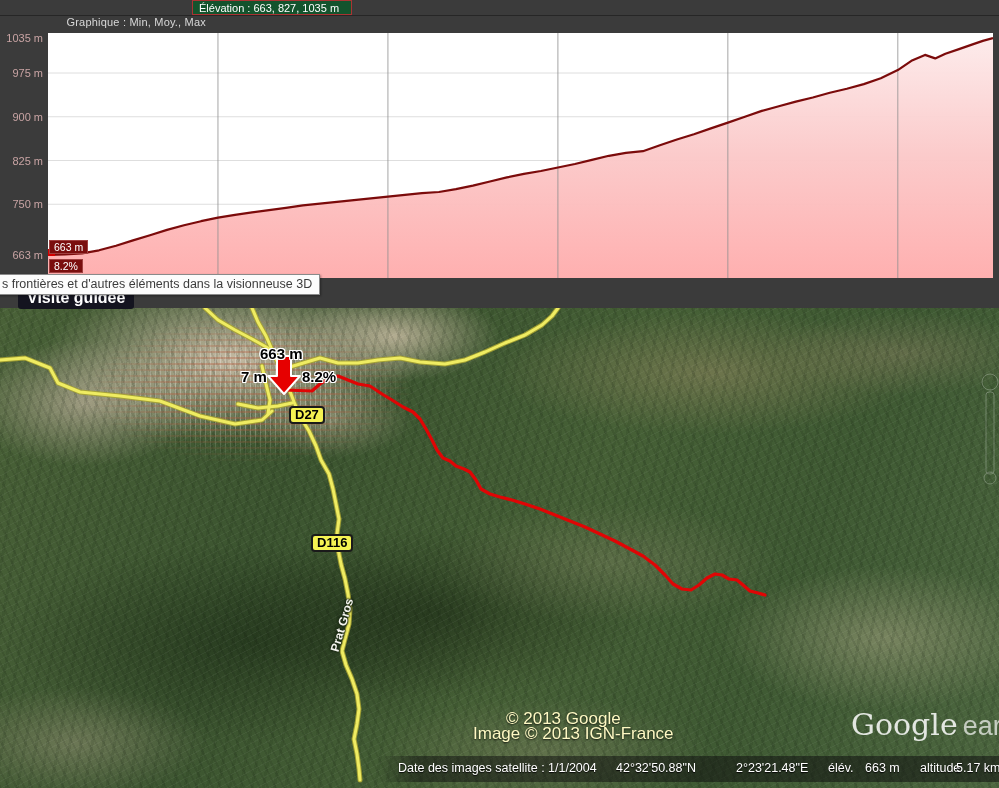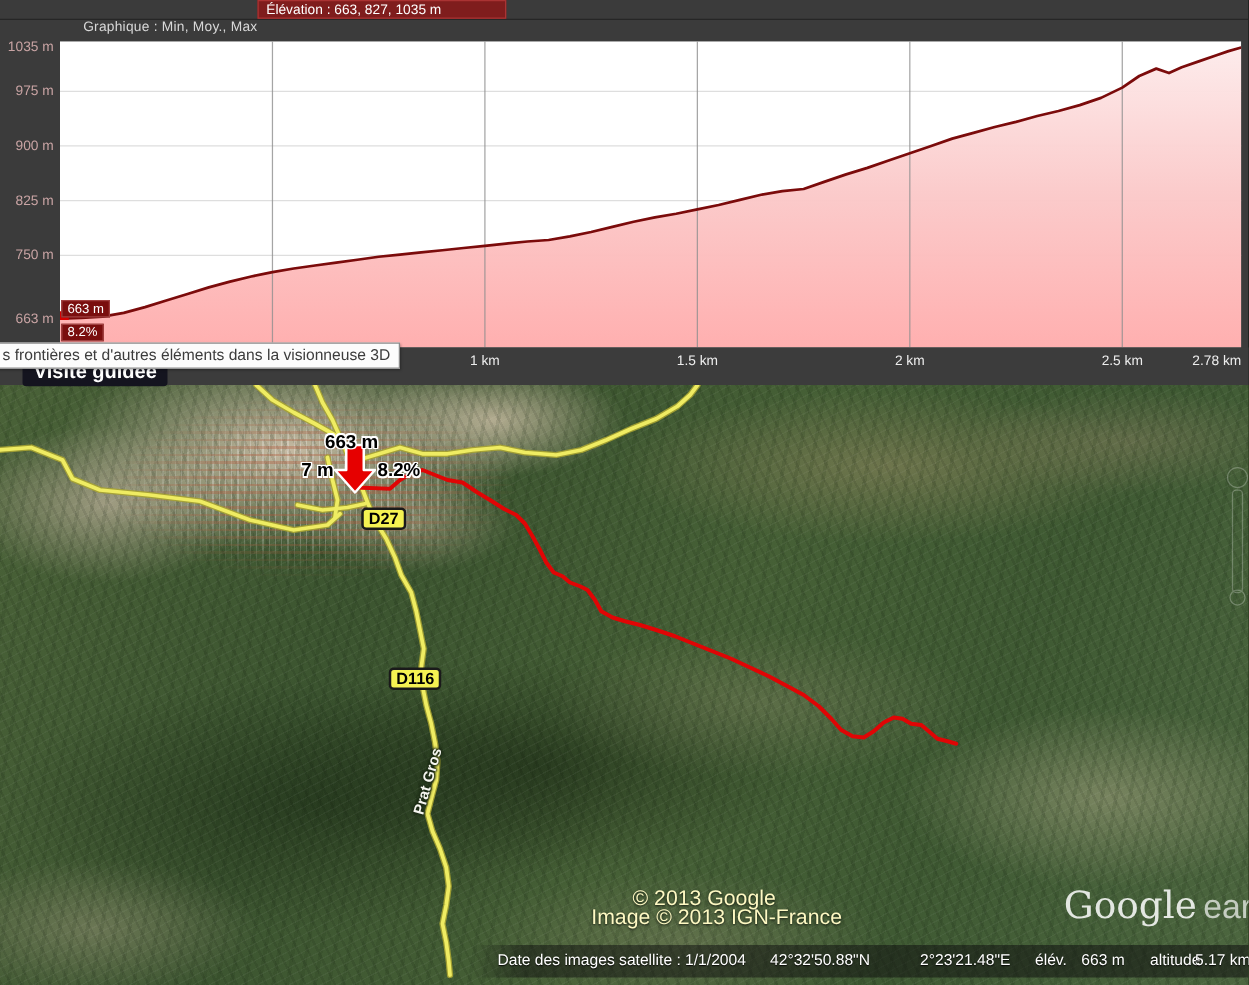--- a/index.html
+++ b/index.html
@@ -10,21 +10,21 @@
   
   .chart-panel { position:absolute; left:0; top:0; width:999px; height:308px;
                  background:#3b3b3b; }
   .hdr-row { position:absolute; left:0; width:999px; color:#d8d8d8; font-size:11px; }
   .hdr-row1 { top:0; height:16px; border-bottom:1px solid #262626; }
   .hdr-row2 { top:16px; height:17px; border-bottom:1px solid #1c1c1c; }
   .hdr-label { position:absolute; left:0; top:16px; width:206px; text-align:right;
                white-space:nowrap; letter-spacing:.2px; }
   .hdr-box { position:absolute; top:0; height:15px; line-height:14px; padding:0 6px;
              white-space:nowrap; color:#f2f2f2; border:1px solid #7a7a7a; background:#333; }
-  .box-elev { left:206px; width:199px; background:#7f1d1d; border-color:#a33; color:#fff; }
+  .box-elev { left:192px; width:160px; background:#14532d; border-color:#a33; color:#fff; }
   .box-dist { left:209px; width:121px; }
   .box-gain { left:333px; width:228px; }
   .box-maxslope { left:564px; width:164px; }
   .box-avgslope { left:738px; width:156px; }
 
   .y-axis-col { position:absolute; left:0; top:33px; width:48px; height:245px; }
   .y-tick { position:absolute; right:5px; white-space:nowrap; color:#c9a4a4;
             font-size:11px; }
   #profile-svg { position:absolute; left:48px; top:33px; }
   .x-axis-strip { position:absolute; left:0; top:278px; width:999px; height:30px;
@@ -138,28 +138,20 @@
         <line x1="0" x2="945" y1="171.25" y2="171.25" stroke="#dedede" stroke-width="1"></line>
         <path d="M0,245 L0.0,222.0 L17.0,221.4 L34.0,220.3 L51.0,217.3 L68.0,212.7 L85.0,207.4 L102.0,202.2 L119.0,196.9 L136.0,192.3 L153.0,188.2 L170.0,184.7 L187.0,181.8 L204.0,179.4 L221.0,177.1 L237.9,174.8 L254.9,172.4 L271.9,170.7 L288.9,168.9 L305.9,167.2 L322.9,165.4 L339.9,163.7 L356.9,161.9 L373.9,160.2 L390.9,159.0 L407.9,156.1 L424.9,152.6 L441.9,148.5 L458.9,144.4 L475.9,140.9 L492.9,138.0 L509.9,134.5 L526.9,131.0 L543.9,126.9 L560.9,122.8 L577.9,119.9 L594.9,118.2 L611.9,112.3 L628.9,106.5 L645.9,101.3 L662.9,95.4 L679.9,89.6 L696.9,83.8 L713.8,77.9 L730.8,73.3 L747.8,68.6 L764.8,64.5 L781.8,59.8 L798.8,55.8 L815.8,51.1 L832.8,45.3 L849.8,37.1 L863.4,27.8 L877.0,21.9 L887.2,25.4 L897.4,20.8 L911.0,16.1 L924.6,11.4 L934.8,7.9 L945.0,5.0 L945,245 Z" fill="url(#pinkfill)" fill-opacity="0.97" stroke="none"></path>
         <line x1="169.96402877697844" x2="169.96402877697844" y1="0" y2="245" stroke="#8f8f8f" stroke-opacity="0.8" stroke-width="1"></line>
         <line x1="339.9280575539569" x2="339.9280575539569" y1="0" y2="245" stroke="#8f8f8f" stroke-opacity="0.8" stroke-width="1"></line>
         <line x1="509.89208633093534" x2="509.89208633093534" y1="0" y2="245" stroke="#8f8f8f" stroke-opacity="0.8" stroke-width="1"></line>
         <line x1="679.8561151079138" x2="679.8561151079138" y1="0" y2="245" stroke="#8f8f8f" stroke-opacity="0.8" stroke-width="1"></line>
         <line x1="849.8201438848921" x2="849.8201438848921" y1="0" y2="245" stroke="#8f8f8f" stroke-opacity="0.8" stroke-width="1"></line>
         <path d="M0.0,222.0 L17.0,221.4 L34.0,220.3 L51.0,217.3 L68.0,212.7 L85.0,207.4 L102.0,202.2 L119.0,196.9 L136.0,192.3 L153.0,188.2 L170.0,184.7 L187.0,181.8 L204.0,179.4 L221.0,177.1 L237.9,174.8 L254.9,172.4 L271.9,170.7 L288.9,168.9 L305.9,167.2 L322.9,165.4 L339.9,163.7 L356.9,161.9 L373.9,160.2 L390.9,159.0 L407.9,156.1 L424.9,152.6 L441.9,148.5 L458.9,144.4 L475.9,140.9 L492.9,138.0 L509.9,134.5 L526.9,131.0 L543.9,126.9 L560.9,122.8 L577.9,119.9 L594.9,118.2 L611.9,112.3 L628.9,106.5 L645.9,101.3 L662.9,95.4 L679.9,89.6 L696.9,83.8 L713.8,77.9 L730.8,73.3 L747.8,68.6 L764.8,64.5 L781.8,59.8 L798.8,55.8 L815.8,51.1 L832.8,45.3 L849.8,37.1 L863.4,27.8 L877.0,21.9 L887.2,25.4 L897.4,20.8 L911.0,16.1 L924.6,11.4 L934.8,7.9 L945.0,5.0" fill="none" stroke="#7b0b0b" stroke-width="2.2" stroke-linejoin="round"></path>
         <rect x="0" y="216" width="7" height="7" fill="#d40000"></rect>
       </svg>
-    <div class="x-axis-strip" id="x-axis-strip">
-        <span class="x-tick" style="left: 217.964px; transform: translateX(-50%);">0.5 km</span>
-        <span class="x-tick" style="left: 387.928px; transform: translateX(-50%);">1 km</span>
-        <span class="x-tick" style="left: 557.892px; transform: translateX(-50%);">1.5 km</span>
-        <span class="x-tick" style="left: 727.856px; transform: translateX(-50%);">2 km</span>
-        <span class="x-tick" style="left: 897.82px; transform: translateX(-50%);">2.5 km</span>
-        <span class="x-tick" style="left: 993px; transform: translateX(-100%);">2.78 km</span>
-      </div>
 
     <span class="chart-badge badge-663">663 m</span>
     <span class="chart-badge badge-82">8.2%</span>
 
     <div class="tooltip">s frontières et d'autres éléments dans la visionneuse 3D</div>
     <div class="ghost-btn">Visite guidée</div>
   </div>
 
   <div class="map-panel">
     <div class="terrain"></div>

